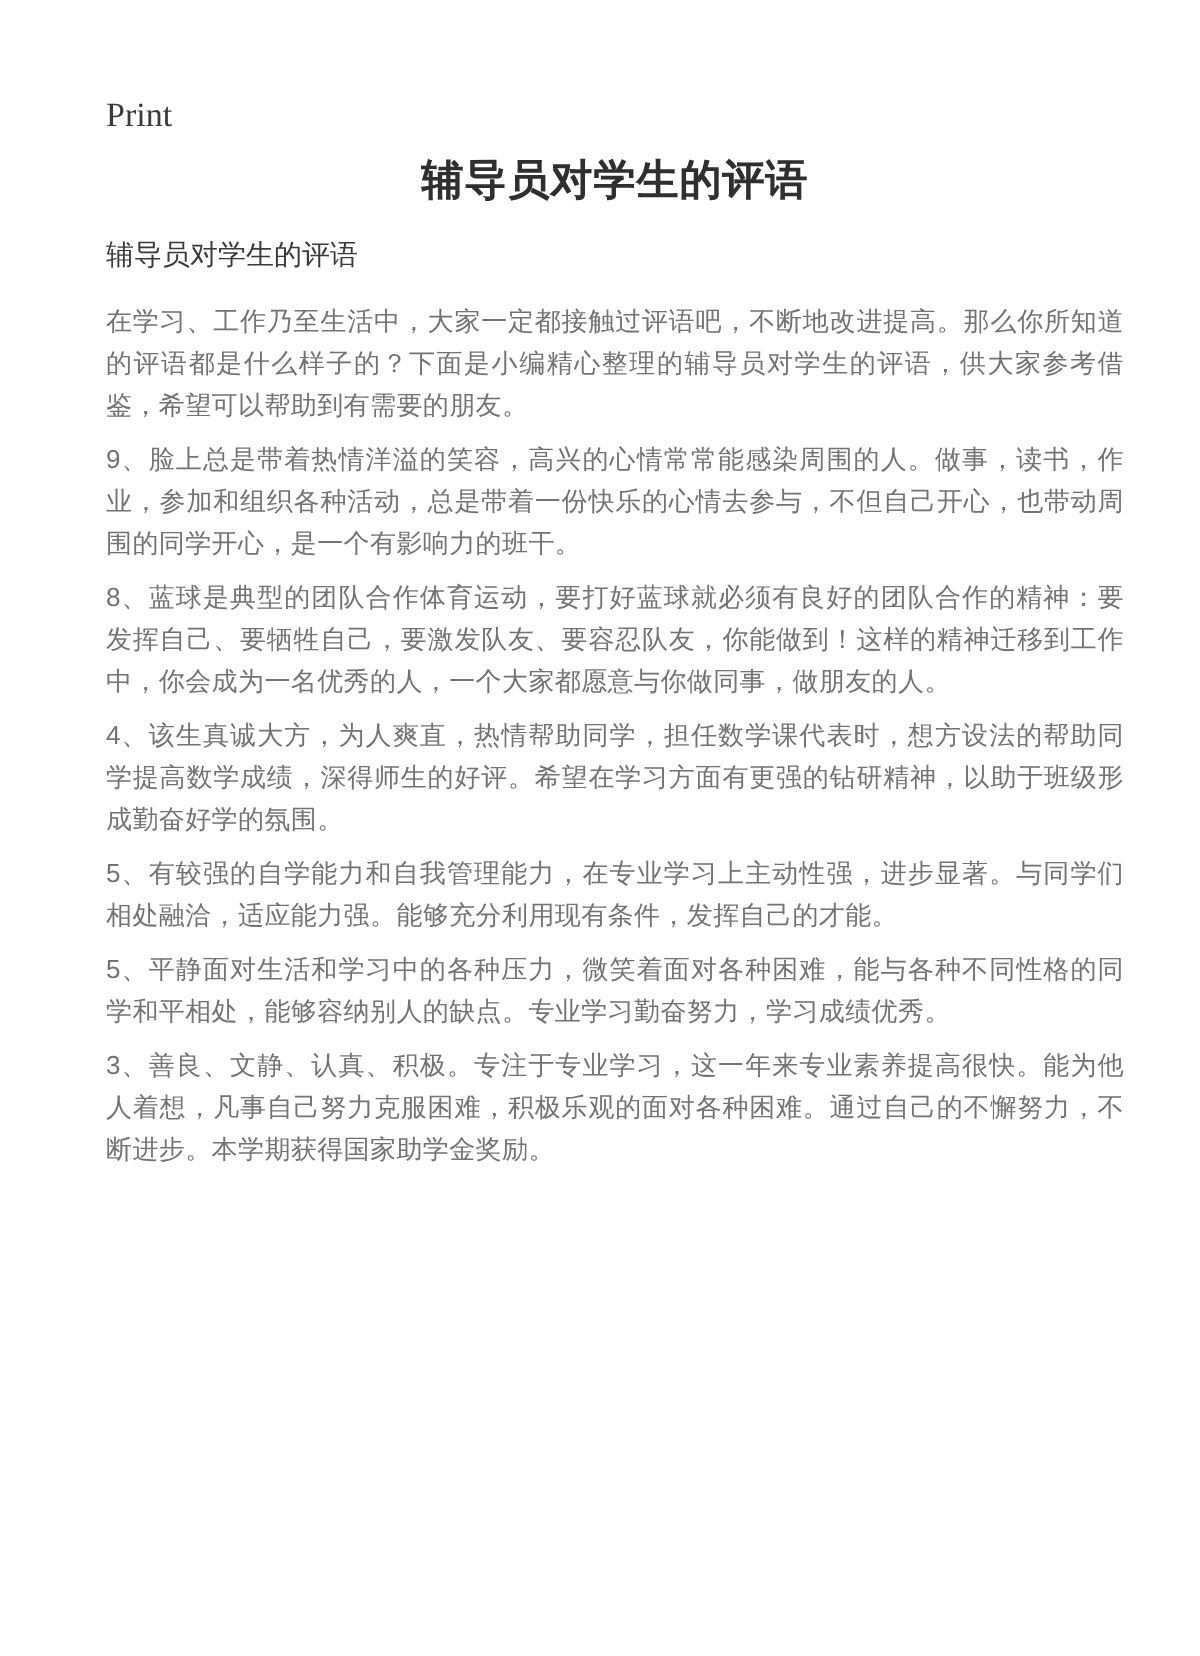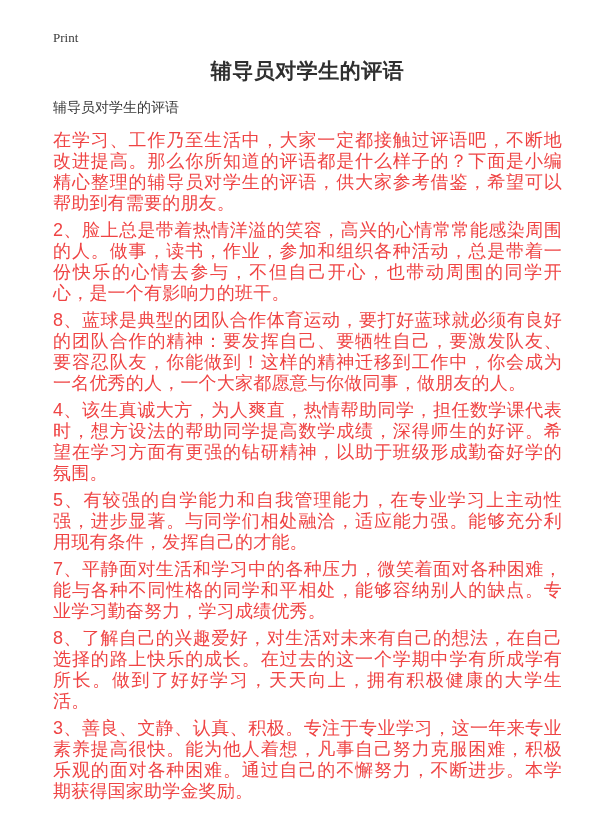--- a/index.html
+++ b/index.html
@@ -11,23 +11,23 @@
     font-family: "Liberation Sans", "DejaVu Sans", sans-serif;
   }
   .page {
     width: 600px;
     height: 828px;
     padding: 0 38px 0 53px;
     background: #ffffff;
   }
   .print-link {
     display: inline-block;
-    margin-top: 27px;
+    margin-top: 47px;
     font-family: "Liberation Serif", "DejaVu Serif", serif;
-    font-size: 13px;
+    font-size: 17px;
     line-height: 21px;
     color: #3a3a3a;
     cursor: pointer;
     background: none;
     border: none;
   }
   .doc-title {
     margin-top: 10px;
     text-align: center;
     font-size: 21px;
@@ -39,45 +39,44 @@
   .doc-subtitle {
     margin-top: 14px;
     font-size: 14px;
     line-height: 21px;
     color: #3a3a3a;
   }
   .intro {
     margin-top: 12px;
   }
   .para {
-    font-size: 18px;
+    font-size: 13px;
     line-height: 21px;
-    color: #ef4444;
+    color: #737373;
     text-align: justify;
     margin-bottom: 6px;
     letter-spacing: 0.2px;
   }
 </style>
 </head>
 <body>
 
 <div class="page">
 
   <button class="print-link">Print</button>
 
   <h1 class="doc-title">辅导员对学生的评语</h1>
 
   <div class="doc-subtitle">辅导员对学生的评语</div>
 
   <p class="para intro">在学习、工作乃至生活中，大家一定都接触过评语吧，不断地改进提高。那么你所知道的评语都是什么样子的？下面是小编精心整理的辅导员对学生的评语，供大家参考借鉴，希望可以帮助到有需要的朋友。</p>
 
   <div>
 
-      <p class="para">2、脸上总是带着热情洋溢的笑容，高兴的心情常常能感染周围的人。做事，读书，作业，参加和组织各种活动，总是带着一份快乐的心情去参与，不但自己开心，也带动周围的同学开心，是一个有影响力的班干。</p>
+      <p class="para">9、脸上总是带着热情洋溢的笑容，高兴的心情常常能感染周围的人。做事，读书，作业，参加和组织各种活动，总是带着一份快乐的心情去参与，不但自己开心，也带动周围的同学开心，是一个有影响力的班干。</p>
       <p class="para">8、蓝球是典型的团队合作体育运动，要打好蓝球就必须有良好的团队合作的精神：要发挥自己、要牺牲自己，要激发队友、要容忍队友，你能做到！这样的精神迁移到工作中，你会成为一名优秀的人，一个大家都愿意与你做同事，做朋友的人。</p>
       <p class="para">4、该生真诚大方，为人爽直，热情帮助同学，担任数学课代表时，想方设法的帮助同学提高数学成绩，深得师生的好评。希望在学习方面有更强的钻研精神，以助于班级形成勤奋好学的氛围。</p>
       <p class="para">5、有较强的自学能力和自我管理能力，在专业学习上主动性强，进步显著。与同学们相处融洽，适应能力强。能够充分利用现有条件，发挥自己的才能。</p>
-      <p class="para">7、平静面对生活和学习中的各种压力，微笑着面对各种困难，能与各种不同性格的同学和平相处，能够容纳别人的缺点。专业学习勤奋努力，学习成绩优秀。</p>
-      <p class="para">8、了解自己的兴趣爱好，对生活对未来有自己的想法，在自己选择的路上快乐的成长。在过去的这一个学期中学有所成学有所长。做到了好好学习，天天向上，拥有积极健康的大学生活。</p>
+      <p class="para">5、平静面对生活和学习中的各种压力，微笑着面对各种困难，能与各种不同性格的同学和平相处，能够容纳别人的缺点。专业学习勤奋努力，学习成绩优秀。</p>
       <p class="para">3、善良、文静、认真、积极。专注于专业学习，这一年来专业素养提高很快。能为他人着想，凡事自己努力克服困难，积极乐观的面对各种困难。通过自己的不懈努力，不断进步。本学期获得国家助学金奖励。</p>
     </div>
 
 </div>
 
 </body></html>

